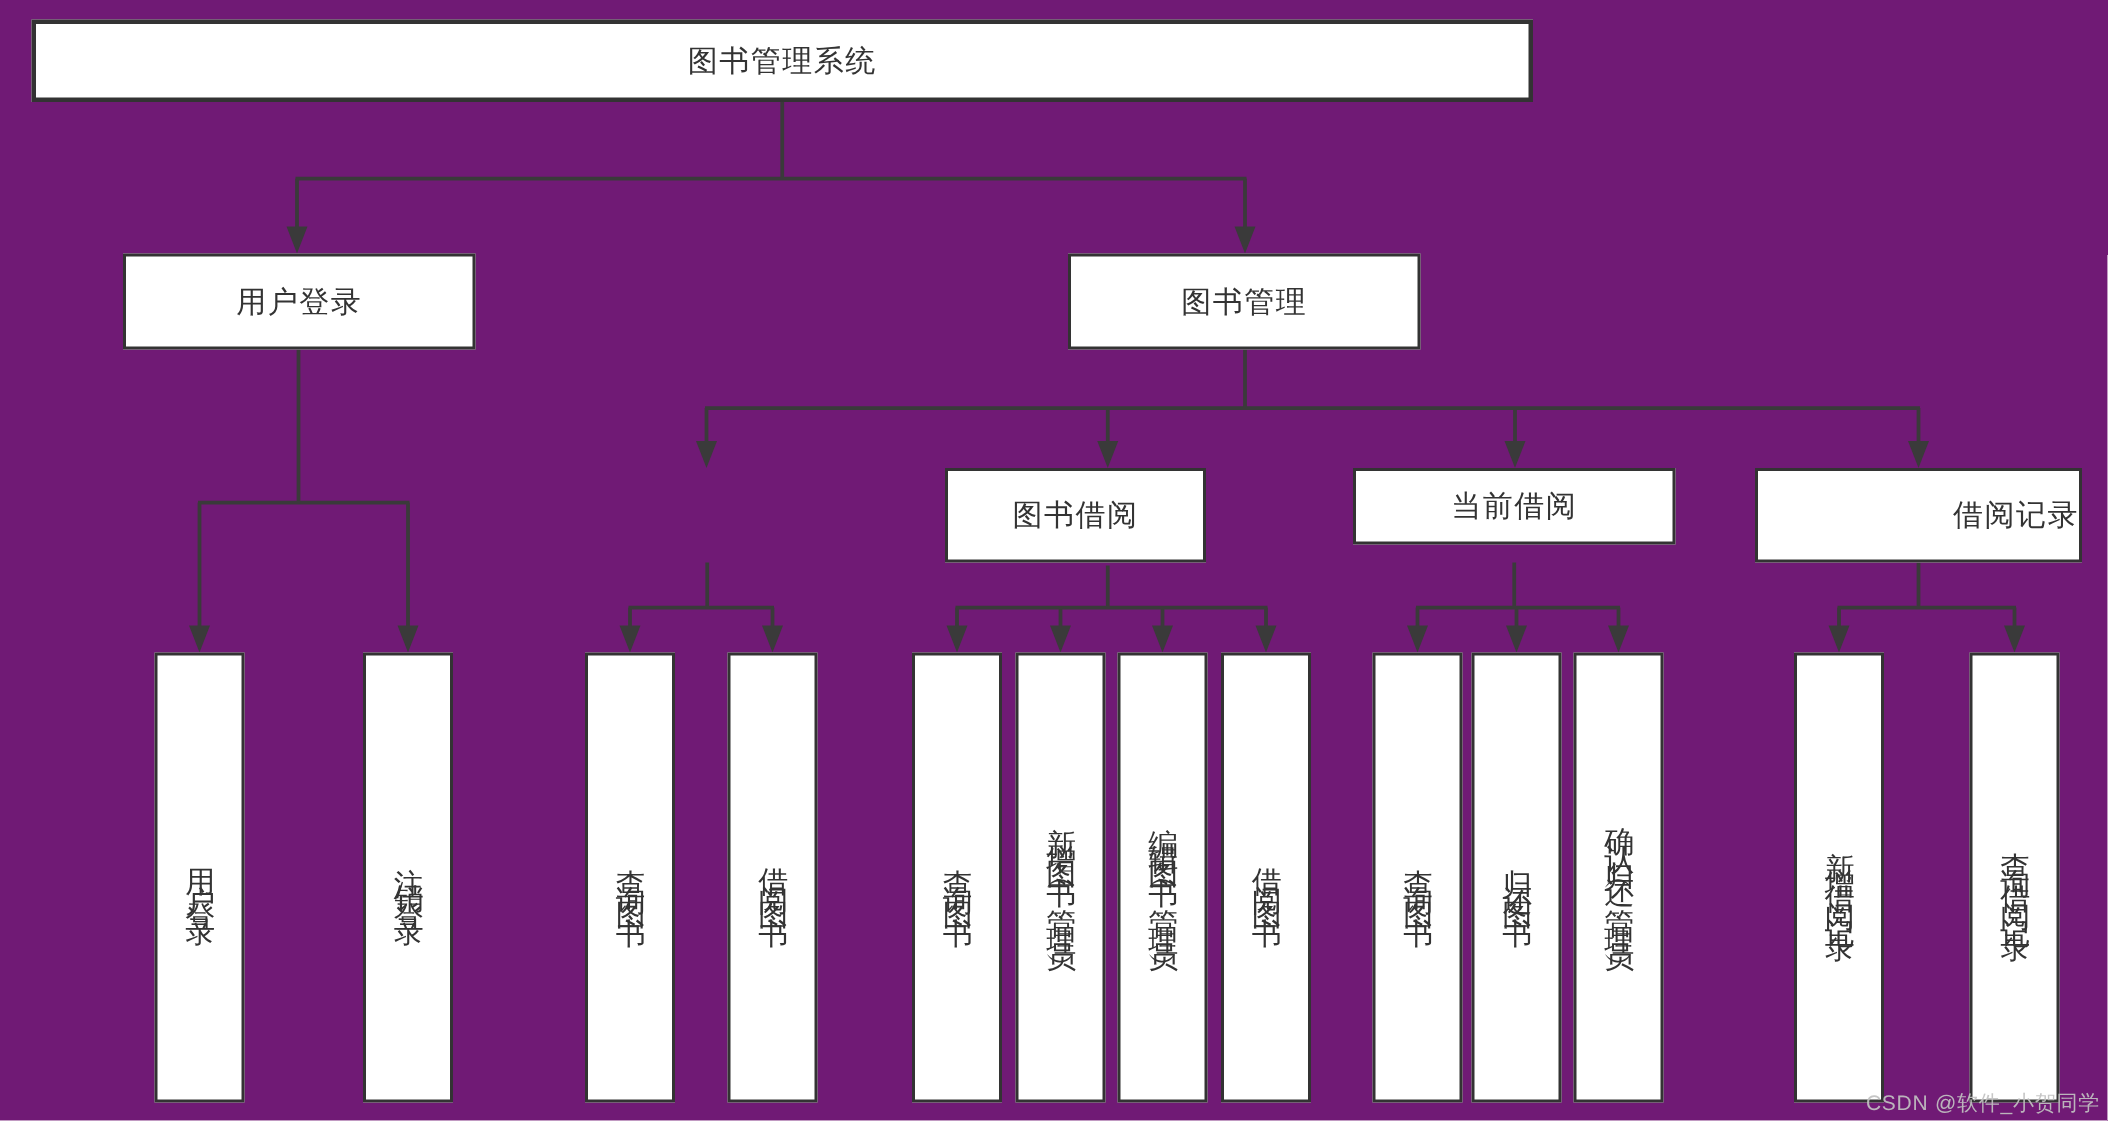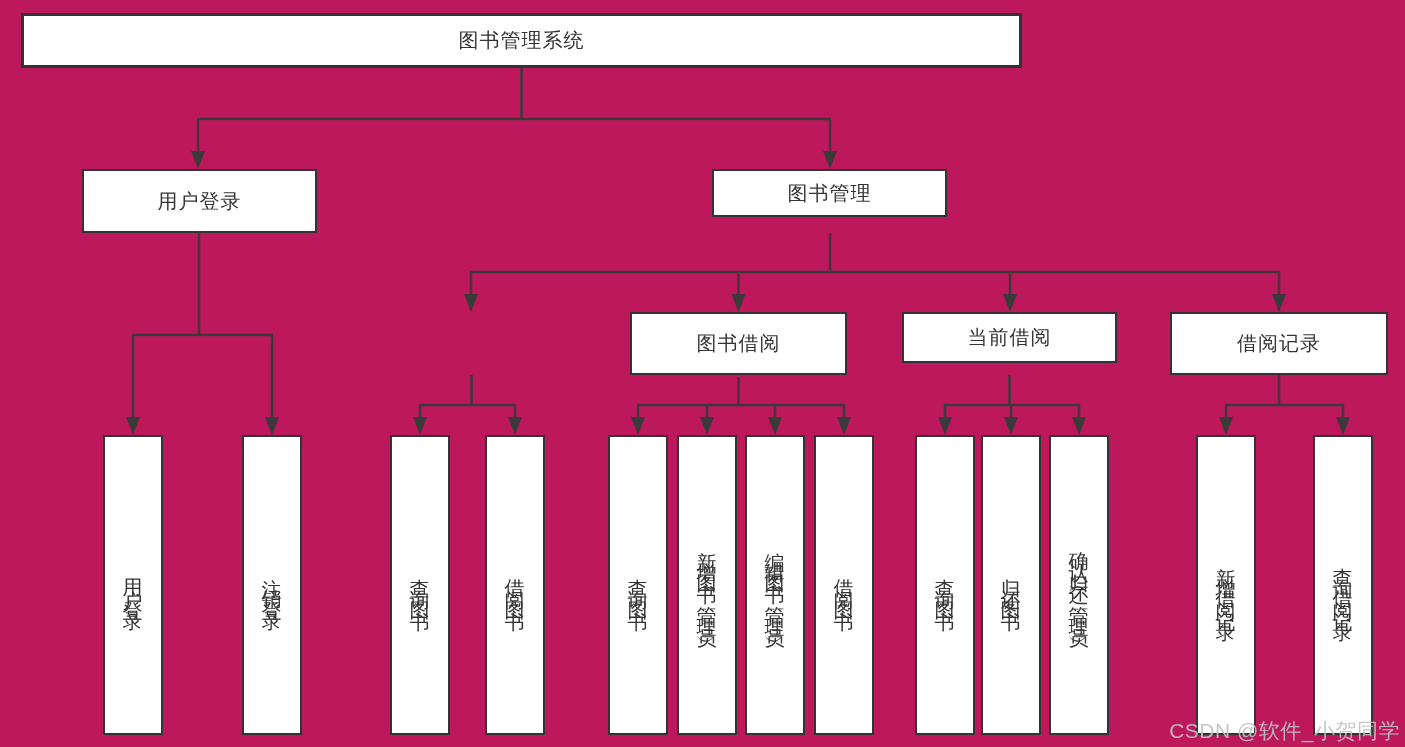--- a/index.html
+++ b/index.html
@@ -1,20 +1,20 @@
 <!DOCTYPE html>
 <html><head>
 <meta charset="utf-8">
 <style>
   html, body { margin: 0; padding: 0; background: #ffffff; }
   .stage {
     position: relative;
     width: 1405px;
     height: 747px;
-    background: #be185d;
+    background: #701a75;
     overflow: hidden;
     font-family: "Liberation Sans", sans-serif;
     color: #333333;
   }
   .connectors {
     position: absolute;
     left: 0; top: 0;
     pointer-events: none;
   }
   .box {
@@ -40,21 +40,21 @@
     writing-mode: vertical-rl;
     text-orientation: mixed;
     letter-spacing: 11px;
     font-size: 20px;
     line-height: 1;
   }
   .watermark {
     position: absolute;
     right: 5px;
     bottom: 2px;
-    font-size: 21px;
+    font-size: 14px;
     letter-spacing: 0.5px;
     color: rgba(193,193,193,0.92);
     z-index: 5;
     white-space: nowrap;
   }
 </style>
 </head>
 <body>
 
 <div class="stage">
@@ -99,31 +99,31 @@
     </g>
   </svg>
 
   <div class="box root" style="left:21px; top:13px; width:1001px; height:55px;">
     <span>图书管理系统</span>
   </div>
 
   <div class="box" style="left:82px; top:169px; width:235px; height:64px;">
     <span>用户登录</span>
   </div>
-  <div class="box" style="left:712px; top:169px; width:235px; height:48px;">
+  <div class="box" style="left:712px; top:169px; width:235px; height:64px;">
     <span>图书管理</span>
   </div>
 
-  <div class="box" style="left:630px; top:312px; width:217px; height:63px;">
+  <div class="box" style="left:630px; top:312px; width:174px; height:63px;">
     <span>图书借阅</span>
   </div>
   <div class="box" style="left:902px; top:312px; width:215px; height:51px;">
     <span>当前借阅</span>
   </div>
-  <div class="box" style="left:1170px; top:312px; width:218px; height:63px;">
+  <div class="box" style="left:1170px; top:312px; width:218px; height:63px;justify-content:flex-end;">
     <span>借阅记录</span>
   </div>
 
   <div class="box leaf" style="left:103px;">
     <span class="vtext">用户登录</span>
   </div>
   <div class="box leaf" style="left:242px;">
     <span class="vtext">注销登录</span>
   </div>
 

